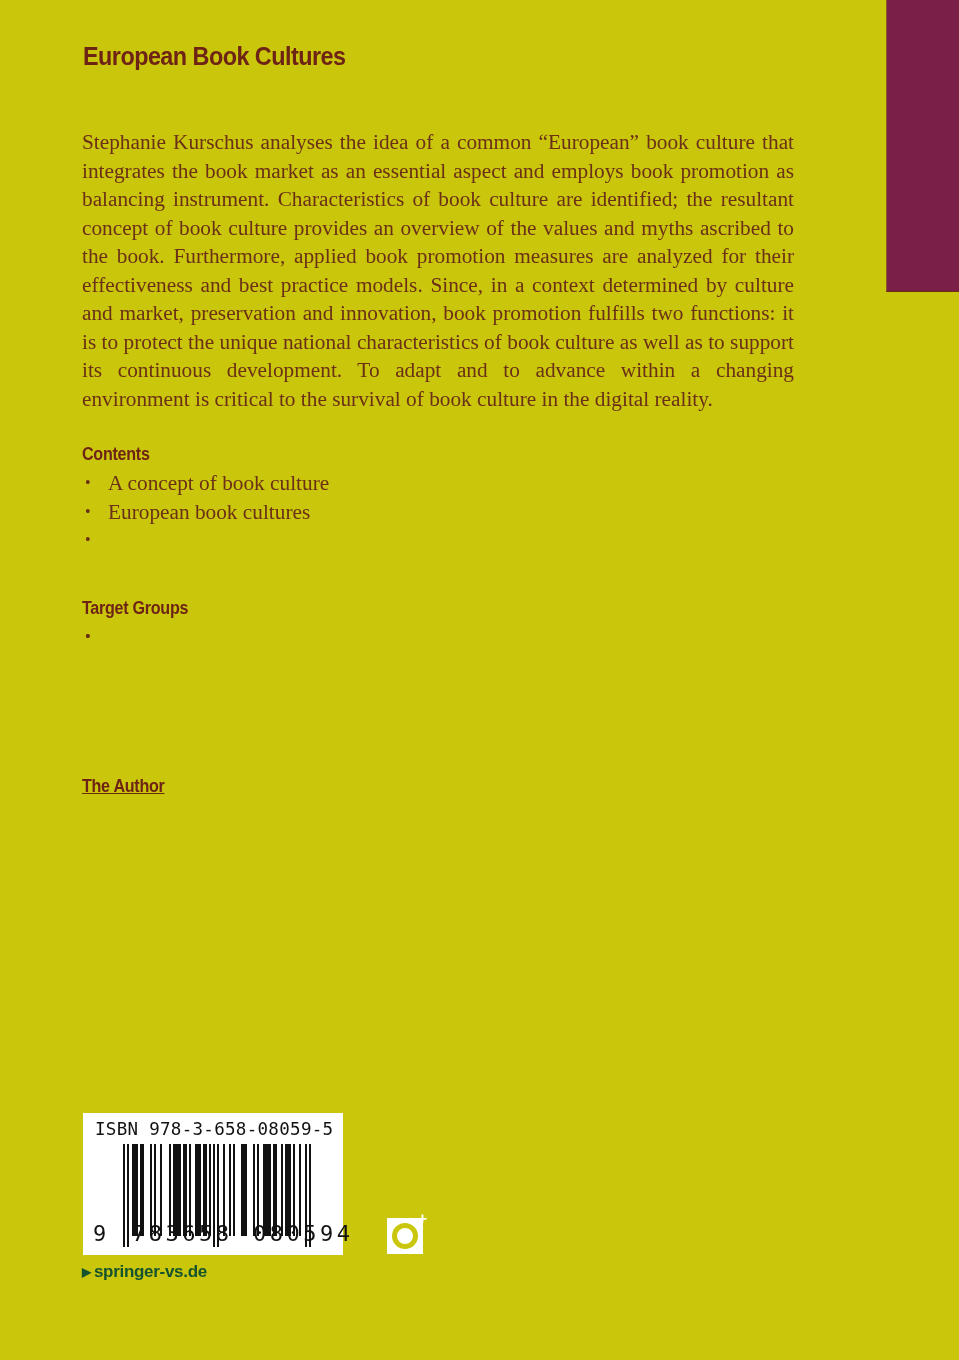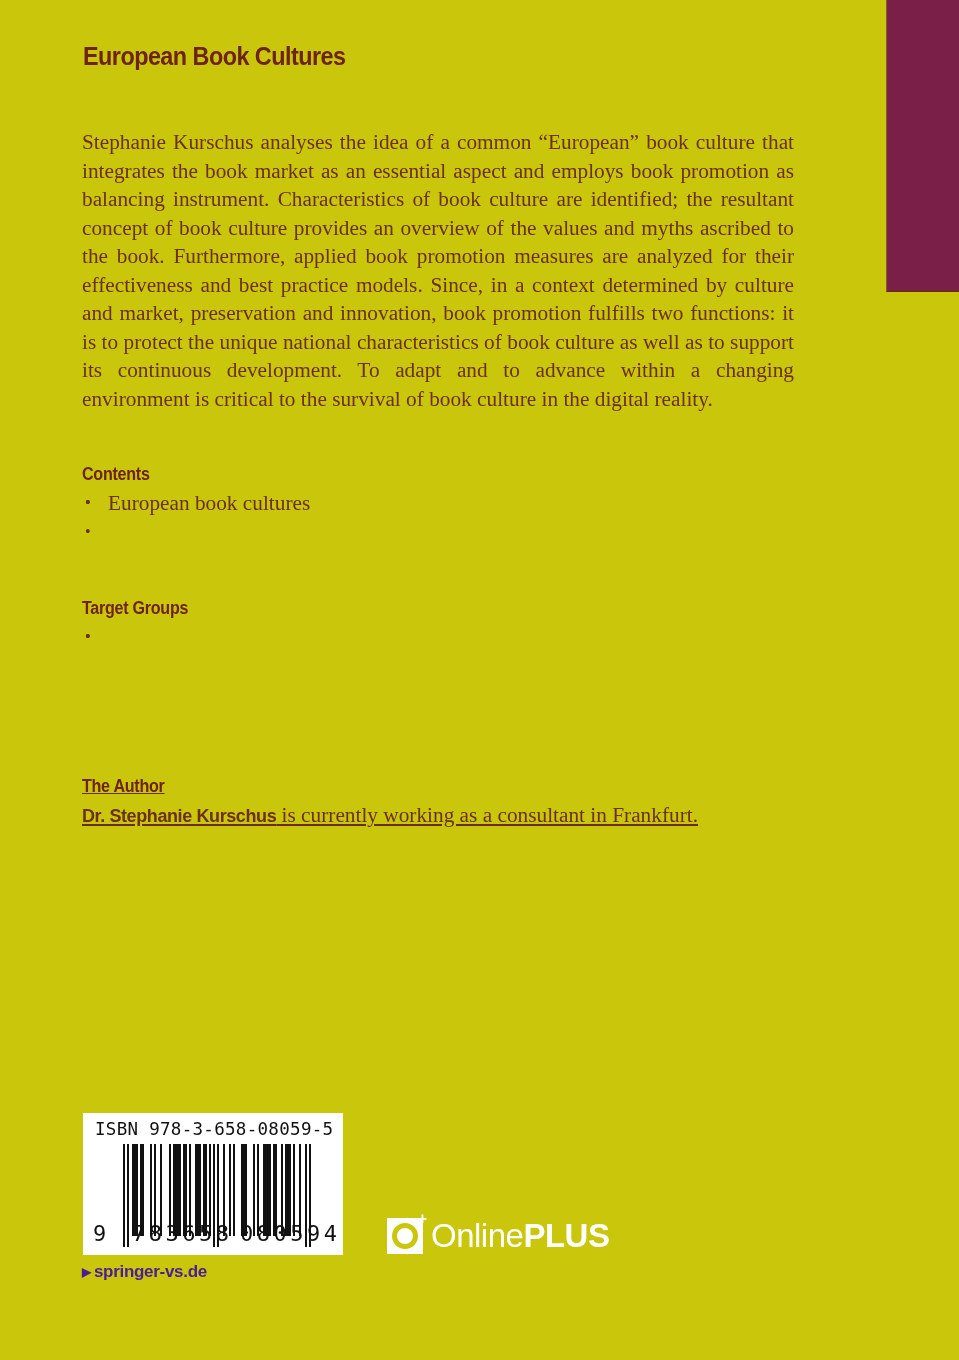--- a/index.html
+++ b/index.html
@@ -62,25 +62,25 @@
     display: flex; align-items: flex-start;
   }
   .barcode span { display: block; height: 92px; }
   .barcode span.guard { height: 103px; }
   .barcode-digits {
     position: absolute; left: 10px; top: 108px;
     font-family: "DejaVu Sans Mono", monospace; font-size: 22px; color: #111;
   }
   .barcode-digits .lead { position: absolute; left: 0; top: 0; }
   .barcode-digits .grp1 { position: absolute; left: 39px; top: 0; letter-spacing: 3.5px; white-space: nowrap; }
-  .barcode-digits .grp2 { position: absolute; left: 147px; top: 0; letter-spacing: 3.5px; white-space: nowrap; }
+  .barcode-digits .grp2 { position: absolute; left: 123px; top: 0; letter-spacing: 3.5px; white-space: nowrap; padding-left: 37px; }
   .site-link {
     position: absolute; left: 82px; top: 1262px;
     font-family: "Liberation Sans", sans-serif; font-weight: bold; font-size: 17px;
-    color: #4c1d95; text-decoration: none; letter-spacing: -0.3px;
+    color: #14532d; text-decoration: none; letter-spacing: -0.3px;
   }
   .site-link .arrow { font-size: 12px; margin-right: 3px; vertical-align: 1px; }
   .online-plus {
     position: absolute; left: 387px; top: 1216px; height: 40px;
     display: flex; align-items: center;
     font-family: "Liberation Sans", sans-serif; color: #ffffff;
   }
   .op-icon {
     width: 36px; height: 36px; background: #ffffff; position: relative; margin-right: 8px;
   }
@@ -97,40 +97,39 @@
 </style>
 </head>
 <body>
 
 <div class="spine-tab"></div>
 
 <h1 class="title">European Book Cultures</h1>
 
 <p class="blurb">Stephanie Kurschus analyses the idea of a common “European” book culture that integrates the book market as an essential aspect and employs book promotion as balancing instrument. Characteristics of book culture are identified; the resultant concept of book culture provides an overview of the values and myths ascribed to the book. Furthermore, applied book promotion measures are analyzed for their effectiveness and best practice models. Since, in a context determined by culture and market, preservation and innovation, book promotion fulfills two functions: it is to protect the unique national characteristics of book culture as well as to support its continuous develop­ment. To adapt and to advance within a changing environment is critical to the survival of book culture in the digital reality.</p>
 
-<div class="section" style="top:464px;">
+<div class="section" style="top:444px;">
   <h3>Contents</h3>
   <ul>
-    <li><span class="bullet">•</span></li>
+    <li><span class="bullet">•</span><span>A concept of book culture</span></li>
     <li><span class="bullet">•</span><span>European book cultures</span></li>
     <li><span class="bullet">•</span></li>
   </ul>
 </div>
 
 <div class="section" style="top:598px;">
   <h3>Target Groups</h3>
   <ul>
     <li><span class="bullet">•</span></li>
     <li><span class="bullet">•</span></li>
   </ul>
 </div>
 
 <div class="section" style="top:776px;text-decoration:underline;">
   <h3>The Author</h3>
-  <p class="author-line"><span class="name">Dr. Stephanie Kurschus</span><span> is currently working as a consultant in Frankfurt.</span></p>
 </div>
 
 <div class="isbn-box">
   <div class="isbn-text">ISBN 978-3-658-08059-5</div>
   <div class="barcode" id="barcode">
       <span class="guard" style="width: 2px; background: rgb(17, 17, 17);"></span>
       <span class="guard" style="width: 2px; background: transparent;"></span>
       <span class="guard" style="width: 2px; background: rgb(17, 17, 17);"></span>
       <span style="width: 3px; background: transparent;"></span>
       <span style="width: 6px; background: rgb(17, 17, 17);"></span>
@@ -196,14 +195,13 @@
   </div>
 </div>
 
 <a class="site-link"><span class="arrow">▶</span><span>springer-vs.de</span></a>
 
 <div class="online-plus">
   <div class="op-icon">
     <div class="ring"></div>
     <span class="plus">+</span>
   </div>
-  <div class="op-text"><span>Online</span><b>PLUS</b></div>
 </div>
 
 </body></html>

